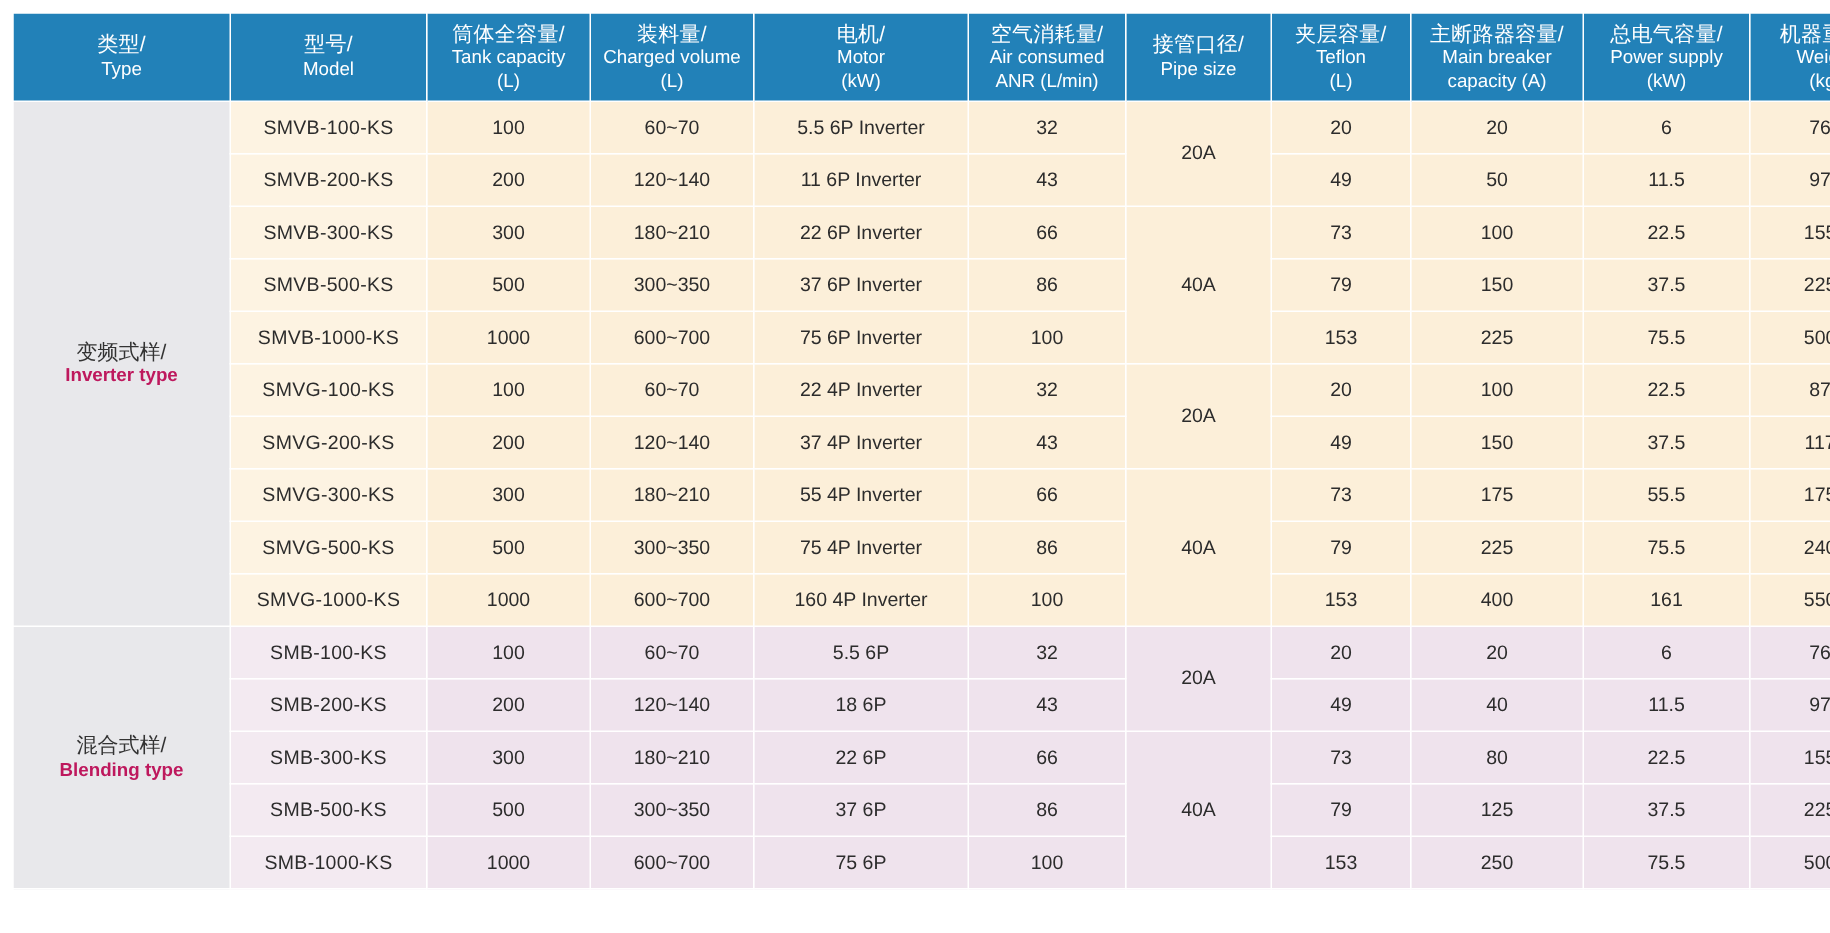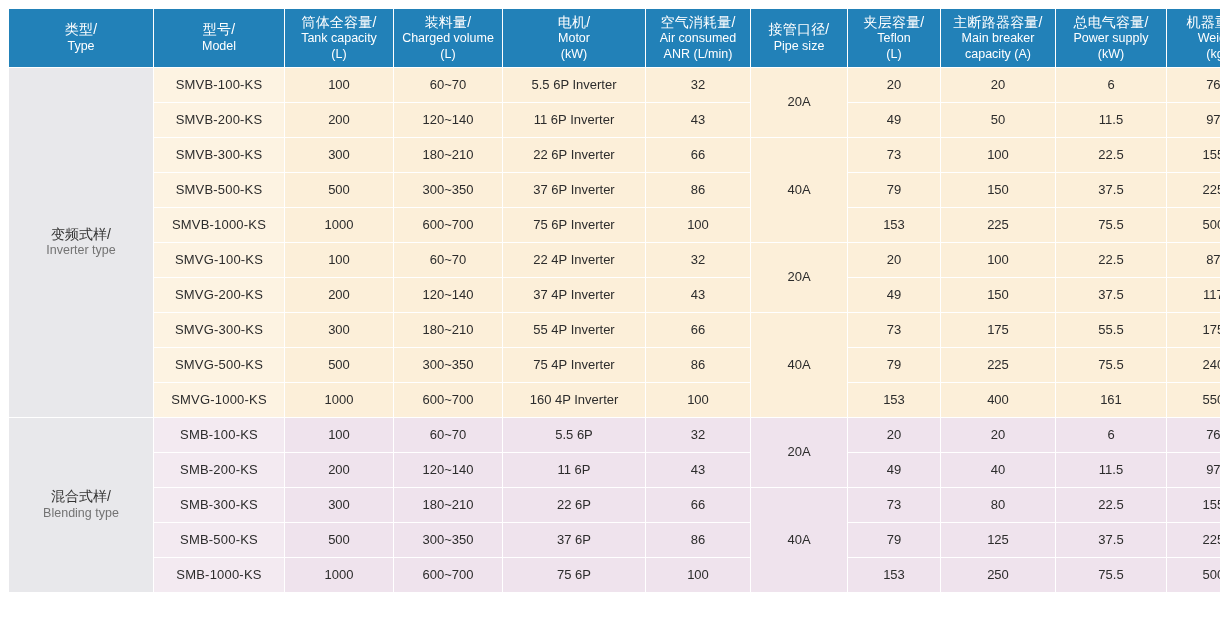--- a/index.html
+++ b/index.html
@@ -60,21 +60,22 @@
     font-size: 14px;
     width: 140px;
   }
   td.typecell .cn {
     display: block;
     font-size: 14px;
   }
   td.typecell .en {
     display: block;
     font-size: 12.5px;
-    color: #737373;
+    color: #be185d;
+    font-weight: bold;
   }
   
   .g1 td.model { background: #fdf3e2; }
   .g1 td.val   { background: #fcefd9; }
   .g1 td.pipe  { background: #fcefd9; }
   
   .g2 td.model { background: #f3eaf1; }
   .g2 td.val   { background: #efe3ed; }
   .g2 td.pipe  { background: #efe3ed; }
 
@@ -293,21 +294,21 @@
         <td class="pipe" rowspan="2">20A</td>
         <td class="val">20</td>
         <td class="val">20</td>
         <td class="val">6</td>
         <td class="val">760</td>
       </tr>
       <tr class="g2">
         <td class="model">SMB-200-KS</td>
         <td class="val">200</td>
         <td class="val">120~140</td>
-        <td class="val">11 6P</td>
+        <td class="val">18 6P</td>
         <td class="val">43</td>
         <td class="val">49</td>
         <td class="val">40</td>
         <td class="val">11.5</td>
         <td class="val">970</td>
       </tr>
       <tr class="g2">
         <td class="model">SMB-300-KS</td>
         <td class="val">300</td>
         <td class="val">180~210</td>

